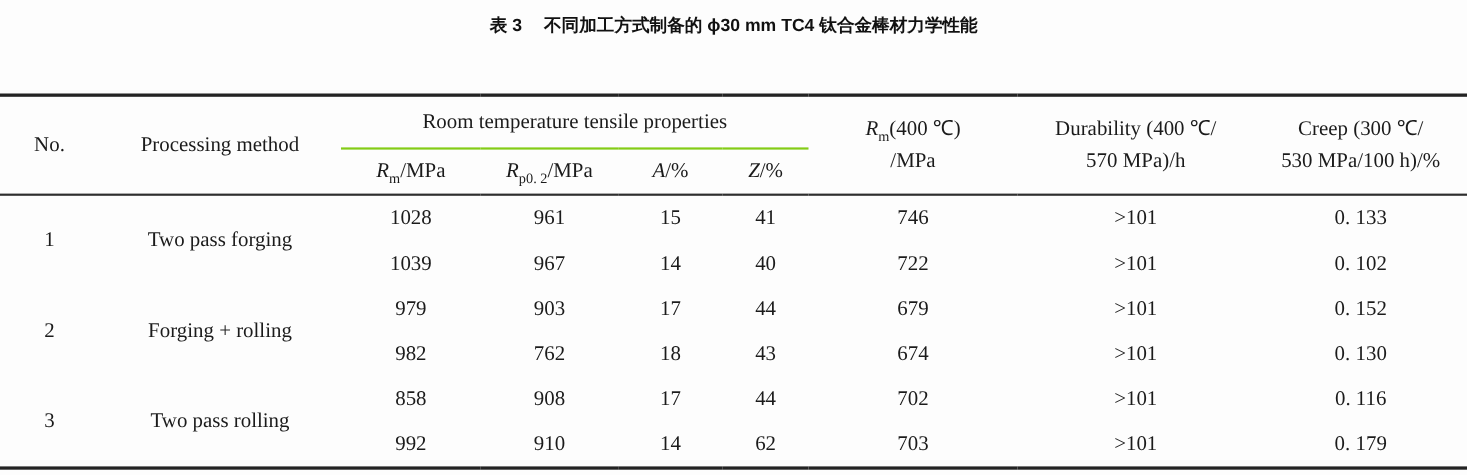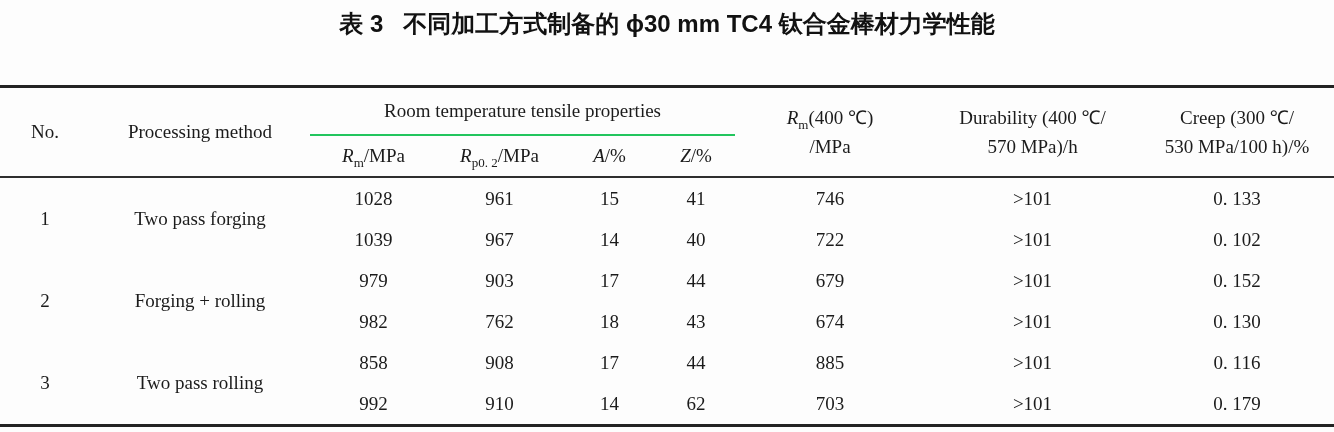--- a/index.html
+++ b/index.html
@@ -10,21 +10,21 @@
     background: #fdfdfd;
     color: #1b1b1b;
     font-family: "Liberation Serif", serif;
     overflow: hidden;
   }
   .title-zh {
     padding-top: 10px;
     text-align: center;
     font-family: "Liberation Sans", sans-serif;
     font-weight: bold;
-    font-size: 24px;
+    font-size: 16px;
     line-height: 28px;
     color: #111;
   }
   .title-zh .gap { margin-left: 20px; }
   .title-en {
     margin-top: 5px;
     text-align: center;
     font-family: "Liberation Serif", serif;
     font-size: 19px;
     line-height: 28px;
@@ -47,21 +47,21 @@
     font-weight: normal;
     text-align: center;
     vertical-align: middle;
     padding: 0;
     overflow: hidden;
     white-space: nowrap;
   }
   thead tr.h1 th { height: 46px; }
   thead tr.h2 th { height: 40px; }
   thead th { border-bottom: 2px solid #2e2e2e; }
-  th.spanner { border-bottom: 2px solid #22c55e; height: 44px; vertical-align: middle; }
+  th.spanner { border-bottom: 2px solid #84cc16; height: 44px; vertical-align: middle; }
   tbody td { height: 41px; border: none; }
   .two-line { line-height: 29px; }
   i.var { font-style: italic; font-family: "Liberation Serif", serif; }
   sub.sb { font-size: 13px; vertical-align: -5px; line-height: 0; }
 </style>
 </head>
 <body>
 
 <div class="page">
 
@@ -157,21 +157,21 @@
         <td>0. 130</td>
       </tr>
 
       <tr>
         <td rowspan="2">3</td>
         <td rowspan="2">Two pass rolling</td>
         <td>858</td>
         <td>908</td>
         <td>17</td>
         <td>44</td>
-        <td>885</td>
+        <td>702</td>
         <td>&gt;101</td>
         <td>0. 116</td>
       </tr>
       <tr>
         <td>992</td>
         <td>910</td>
         <td>14</td>
         <td>62</td>
         <td>703</td>
         <td>&gt;101</td>

